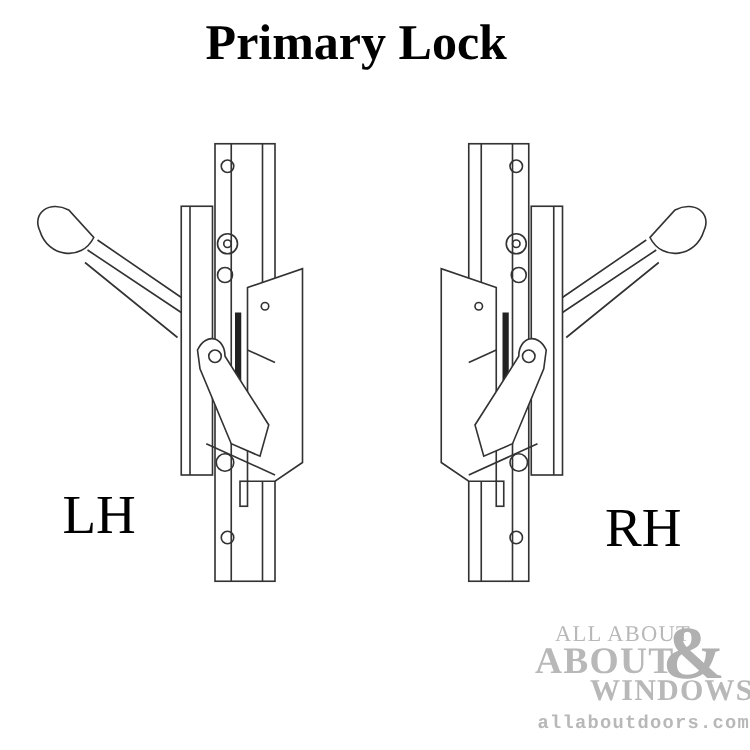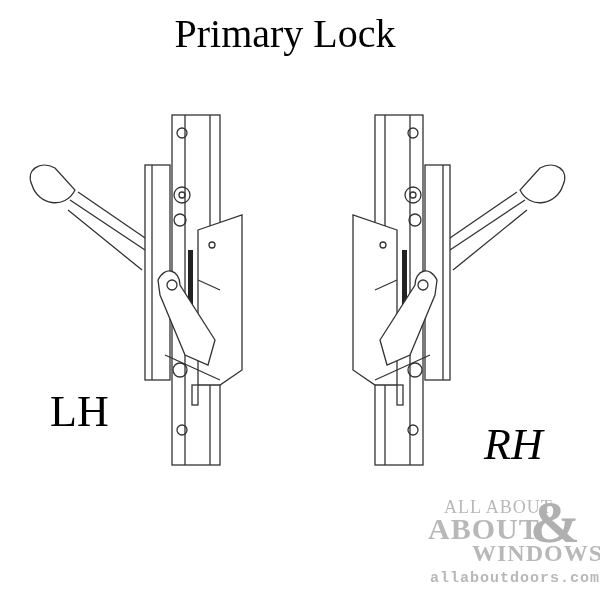--- a/index.html
+++ b/index.html
@@ -1,20 +1,20 @@
 <!DOCTYPE html>
 <html><head>
 <meta charset="utf-8">
 <style>
   html, body { margin:0; padding:0; background:#ffffff; }
   body { width:600px; height:600px; position:relative; overflow:hidden; font-family:"Liberation Serif", serif; }
-  .title { position:absolute; left:0; top:10px; width:570px; text-align:center; font-size:40px; color:#000; }
+  .title { position:absolute; left:0; top:10px; width:570px; text-align:center; font-size:40px; color:#000;font-weight:bold; }
   .hand-label { position:absolute; font-size:44px; color:#000; }
   .lh { left:50px; top:386px; }
-  .rh { left:484px; top:419px;font-style:italic; }
+  .rh { left:484px; top:397px; }
   svg.lock { position:absolute; }
   .wm { position:absolute; color:#b8b8b8; font-family:"Liberation Serif", serif; font-weight:bold; }
   .wm1 { left:444px; top:497px; font-size:18px; letter-spacing:1px; font-weight:normal; }
   .wm2 { left:428px; top:512px; font-size:30px; letter-spacing:1px; }
   .wm3 { left:424px; top:540px; font-size:24px; letter-spacing:1px;margin-left:48px; }
   .wm4 { left:430px; top:570px; font-size:15px; letter-spacing:1px;font-family:Liberation Mono, monospace; }
   .amp { position:absolute; left:530px; top:488px; font-size:60px; color:#b0b0b0; font-family:"Liberation Serif", serif; font-weight:bold; }
 </style>
 </head>
 <body>

